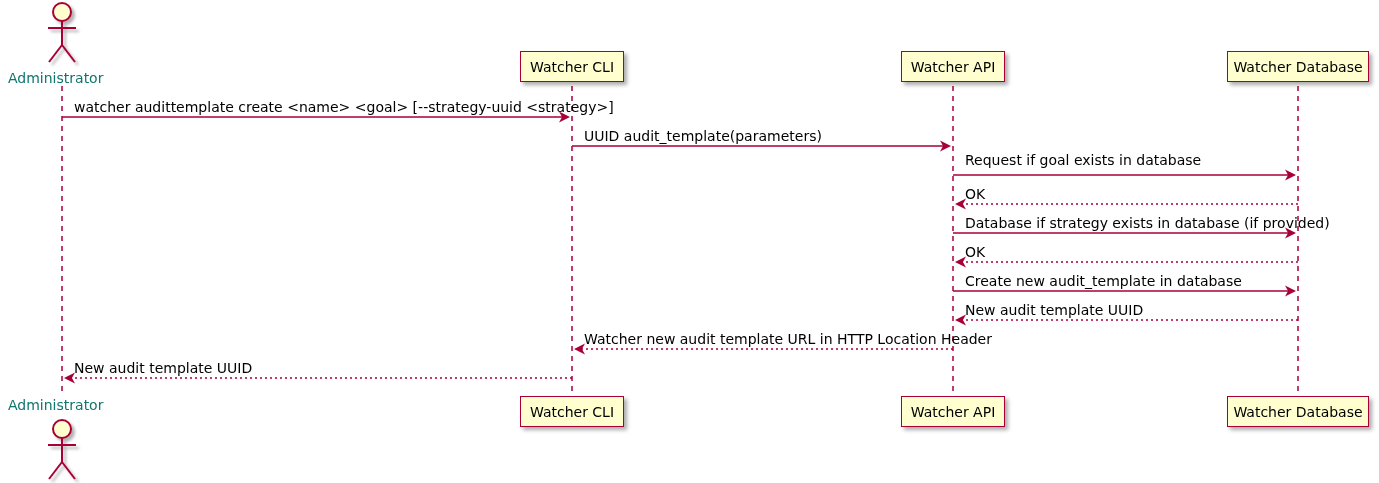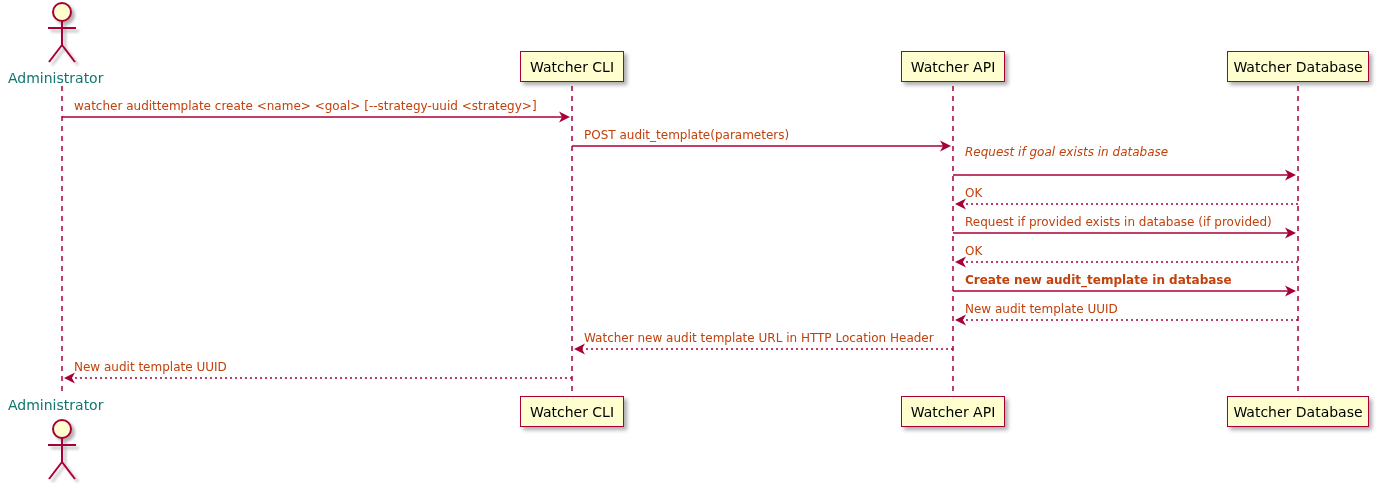--- a/index.html
+++ b/index.html
@@ -43,22 +43,22 @@
   .actor-label {
     position: absolute;
     color: #0f766e;
     font-size: 14px;
     line-height: 1;
     white-space: nowrap;
   }
   
   .msg-label {
     position: absolute;
-    color: #c2410c;
-    font-size: 12px;
+    color: #000000;
+    font-size: 14px;
     line-height: 1;
     white-space: nowrap;
   }
 </style>
 </head>
 <body>
 
 <div id="diagram">
 
   <svg id="svg-layer" xmlns="http://www.w3.org/2000/svg" viewBox="0 0 1379 483">
@@ -125,24 +125,24 @@
       <div class="participant" style="width: 141.6px; left: 1227.2px; top: 396px;">Watcher Database</div>
     </div>
 
   <div id="actor-labels-layer">
       <div class="actor-label" style="left: 8px; top: 71px;">Administrator</div>
       <div class="actor-label" style="left: 8px; top: 398px;">Administrator</div>
     </div>
 
   <div id="labels-layer">
       <div class="msg-label" style="left: 74px; top: 100px; max-width: 510px;">watcher audittemplate create &lt;name&gt; &lt;goal&gt; [--strategy-uuid &lt;strategy&gt;]</div>
-      <div class="msg-label" style="left: 584px; top: 129px; max-width: 381px;">POST audit_template(parameters)</div>
-      <div class="msg-label" style="left: 965px; top: 146px; max-width: 345px; font-style: italic;">Request if goal exists in database</div>
+      <div class="msg-label" style="left: 584px; top: 129px; max-width: 381px;">UUID audit_template(parameters)</div>
+      <div class="msg-label" style="left: 965px; top: 153px; max-width: 345px;">Request if goal exists in database</div>
       <div class="msg-label" style="left: 965px; top: 187px; max-width: 345px;">OK</div>
-      <div class="msg-label" style="left: 965px; top: 216px; max-width: 345px;">Request if provided exists in database (if provided)</div>
+      <div class="msg-label" style="left: 965px; top: 216px; max-width: 345px;">Database if strategy exists in database (if provided)</div>
       <div class="msg-label" style="left: 965px; top: 245px; max-width: 345px;">OK</div>
-      <div class="msg-label" style="left: 965px; top: 274px; max-width: 345px; font-weight: bold;">Create new audit_template in database</div>
+      <div class="msg-label" style="left: 965px; top: 274px; max-width: 345px;">Create new audit_template in database</div>
       <div class="msg-label" style="left: 965px; top: 303px; max-width: 345px;">New audit template UUID</div>
       <div class="msg-label" style="left: 584px; top: 332px; max-width: 381px;">Watcher new audit template URL in HTTP Location Header</div>
       <div class="msg-label" style="left: 74px; top: 361px; max-width: 510px;">New audit template UUID</div>
     </div>
 
 </div>
 
 </body></html>

